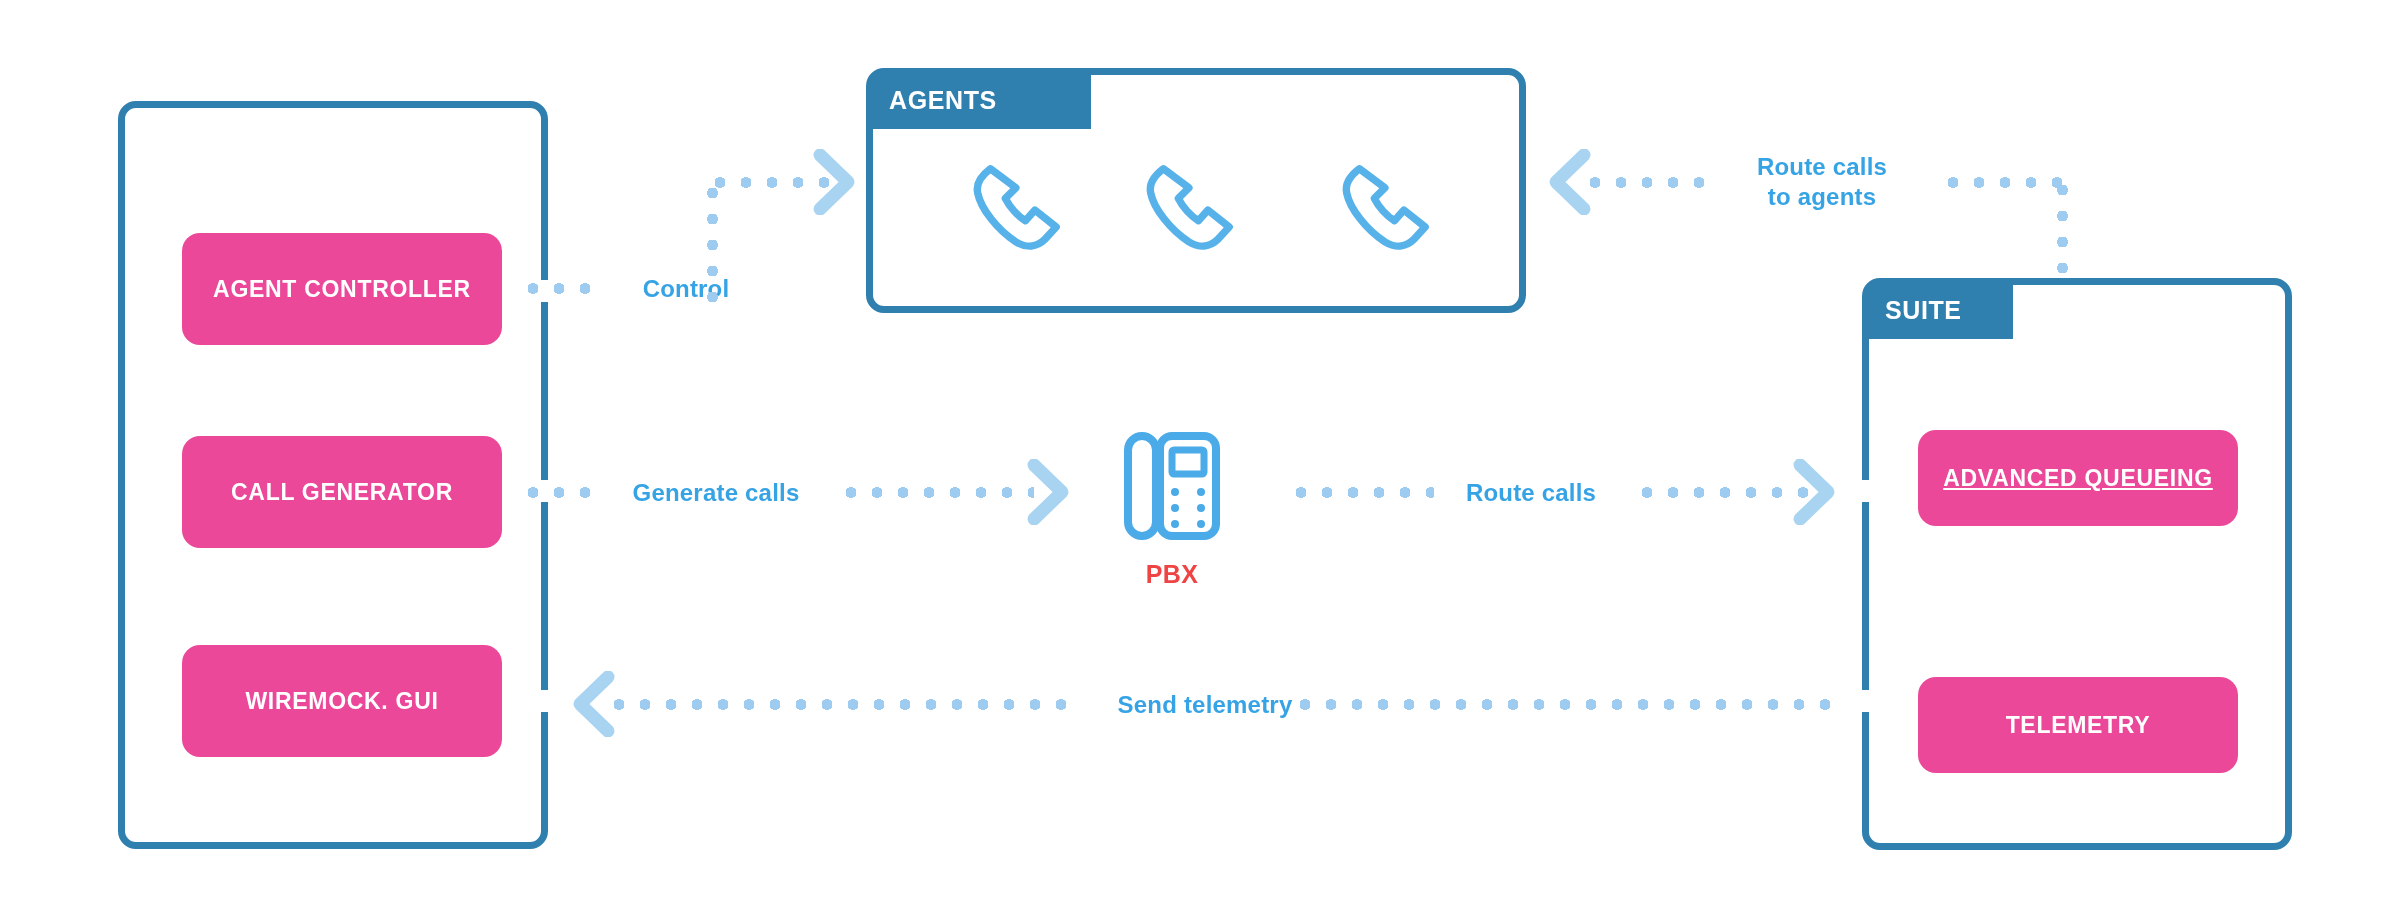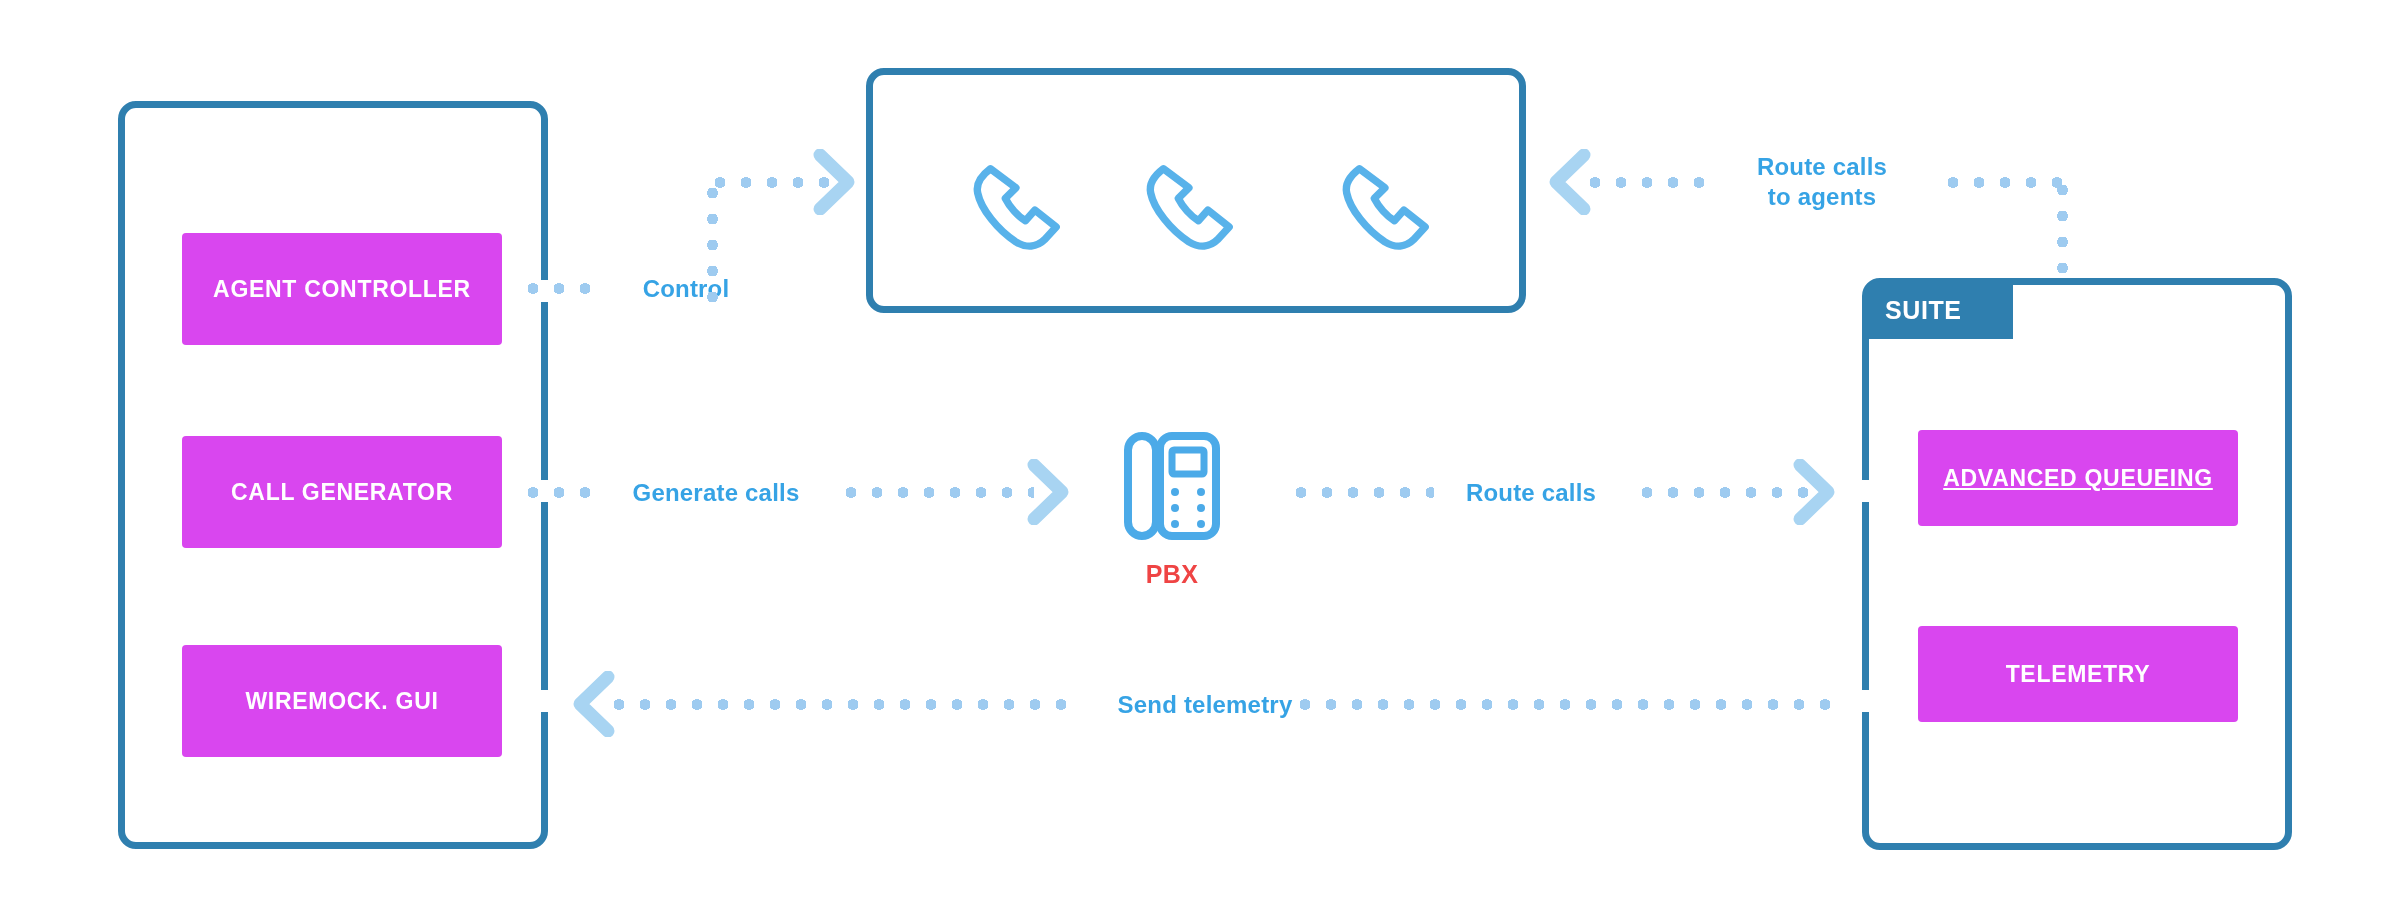--- a/index.html
+++ b/index.html
@@ -35,22 +35,22 @@
     box-sizing:border-box;
     padding:0 18px 0 20px;
     border-top-left-radius:14px;
     z-index:5;
     white-space:nowrap;
   }
 
   
   .chip{
     position:absolute;
-    background:#d946ef;
-    border-radius:4px;
+    background:#ec4899;
+    border-radius:18px;
     color:#ffffff;
     font-weight:bold;
     display:flex;
     align-items:center;
     justify-content:center;
     text-align:center;
     line-height:1.22;
     letter-spacing:0.7px;
     box-sizing:border-box;
   }
@@ -126,20 +126,23 @@
   <div class="chip" style="left:182px; top:436px; width:320px; height:112px; font-size:23px;">
     <span>CALL
 GENERATOR</span>
   </div>
 
   <div class="chip" style="left:182px; top:645px; width:320px; height:112px; font-size:23px;">
     <span>WIREMOCK. GUI</span>
   </div>
 
   <div class="container-box" style="left:866px; top:68px; width:660px; height:245px;"></div>
+  <div class="container-title" style="left:869px; top:71px; width:222px; height:58px; font-size:25px;">
+    <span>AGENTS</span>
+  </div>
 
   <div class="icon-wrap" style="left:965px; top:160px; width:106px; height:98px;">
     <svg viewBox="0 0 100 92" fill="none" xmlns="http://www.w3.org/2000/svg">
       <path d="M24 8 C16 14 10 22 12 31 C15 46 31 66 48 77 C58 83 68 82 75 75 L86 63 L66 47 L57 57 C50 53 42 44 38 36 L48 26 Z" stroke="#58B2EA" stroke-width="7" stroke-linejoin="round" stroke-linecap="round" fill="none"></path>
     </svg>
   </div>
 
   <div class="icon-wrap" style="left:1138px; top:160px; width:106px; height:98px;">
     <svg viewBox="0 0 100 92" fill="none" xmlns="http://www.w3.org/2000/svg">
       <path d="M24 8 C16 14 10 22 12 31 C15 46 31 66 48 77 C58 83 68 82 75 75 L86 63 L66 47 L57 57 C50 53 42 44 38 36 L48 26 Z" stroke="#58B2EA" stroke-width="7" stroke-linejoin="round" stroke-linecap="round" fill="none"></path>
@@ -158,21 +161,21 @@
   </div>
 
   <div class="border-gap" style="left:1858px; top:480px; width:14px; height:22px;"></div>
   <div class="border-gap" style="left:1858px; top:690px; width:14px; height:22px;"></div>
 
   <div class="chip" style="left:1918px; top:430px; width:320px; height:96px; font-size:23px;text-decoration:underline;">
     <span>ADVANCED
 QUEUEING</span>
   </div>
 
-  <div class="chip" style="left:1918px; top:626px; width:320px; height:96px; font-size:23px;">
+  <div class="chip" style="left:1918px; top:677px; width:320px; height:96px; font-size:23px;">
     <span>TELEMETRY</span>
   </div>
 
   <div class="icon-wrap" style="left:1122px; top:430px; width:100px; height:112px;">
     <svg viewBox="0 0 100 112" fill="none" xmlns="http://www.w3.org/2000/svg">
 
       <rect x="6" y="6" width="28" height="100" rx="14" ry="14" stroke="#4BAAE8" stroke-width="8" fill="none"></rect>
 
       <rect x="38" y="6" width="56" height="100" rx="12" ry="12" stroke="#4BAAE8" stroke-width="8" fill="none"></rect>
 

